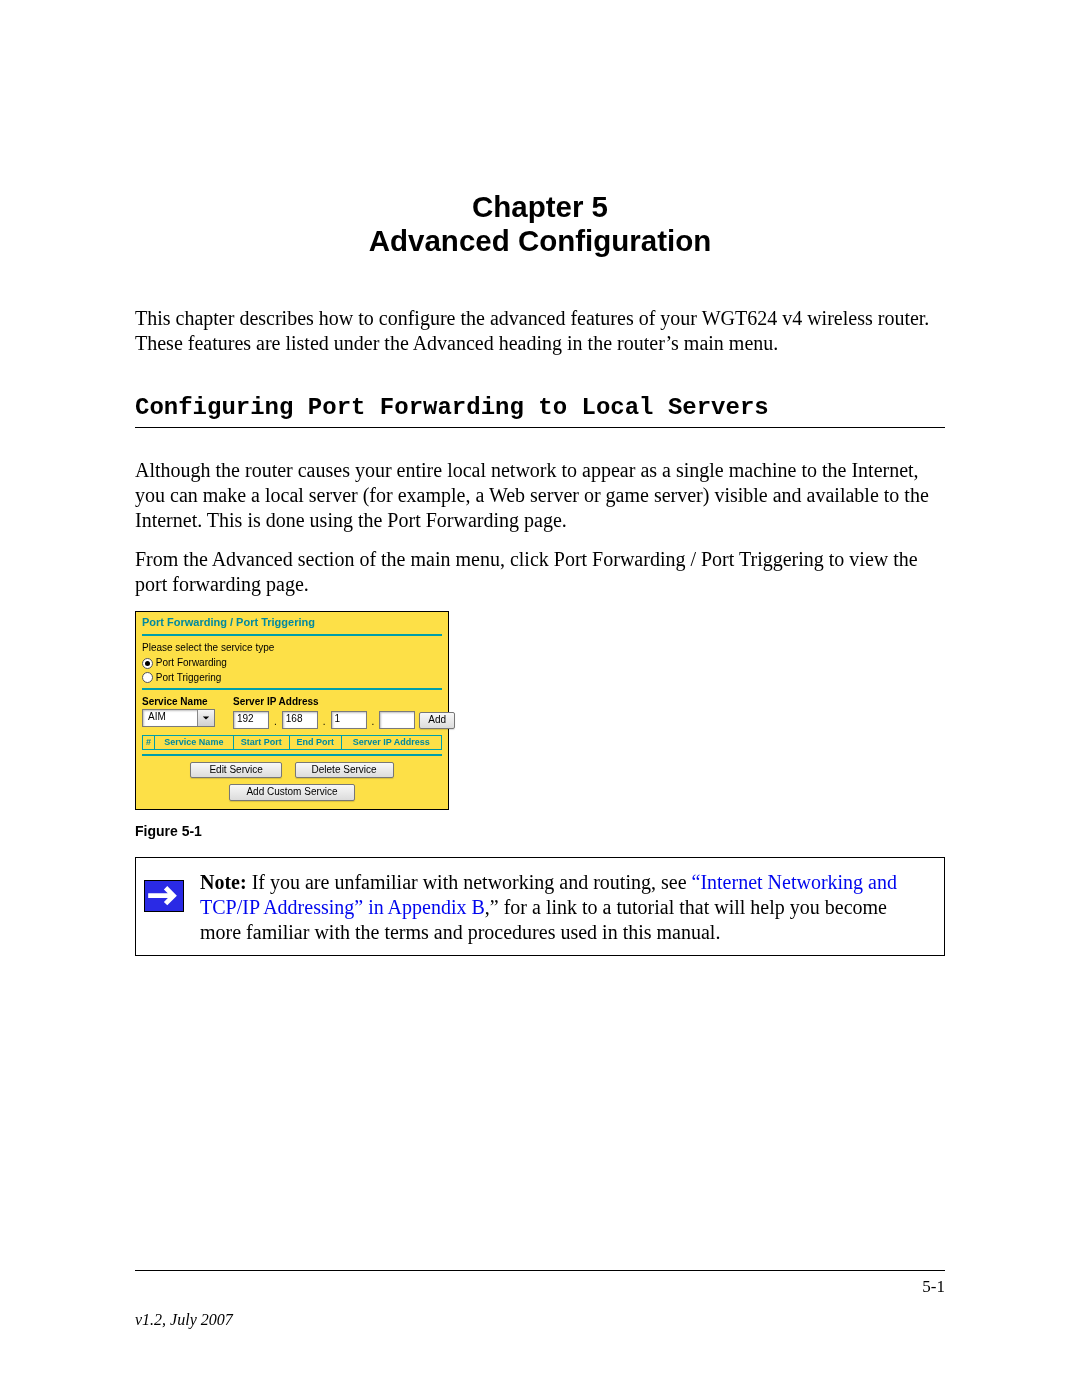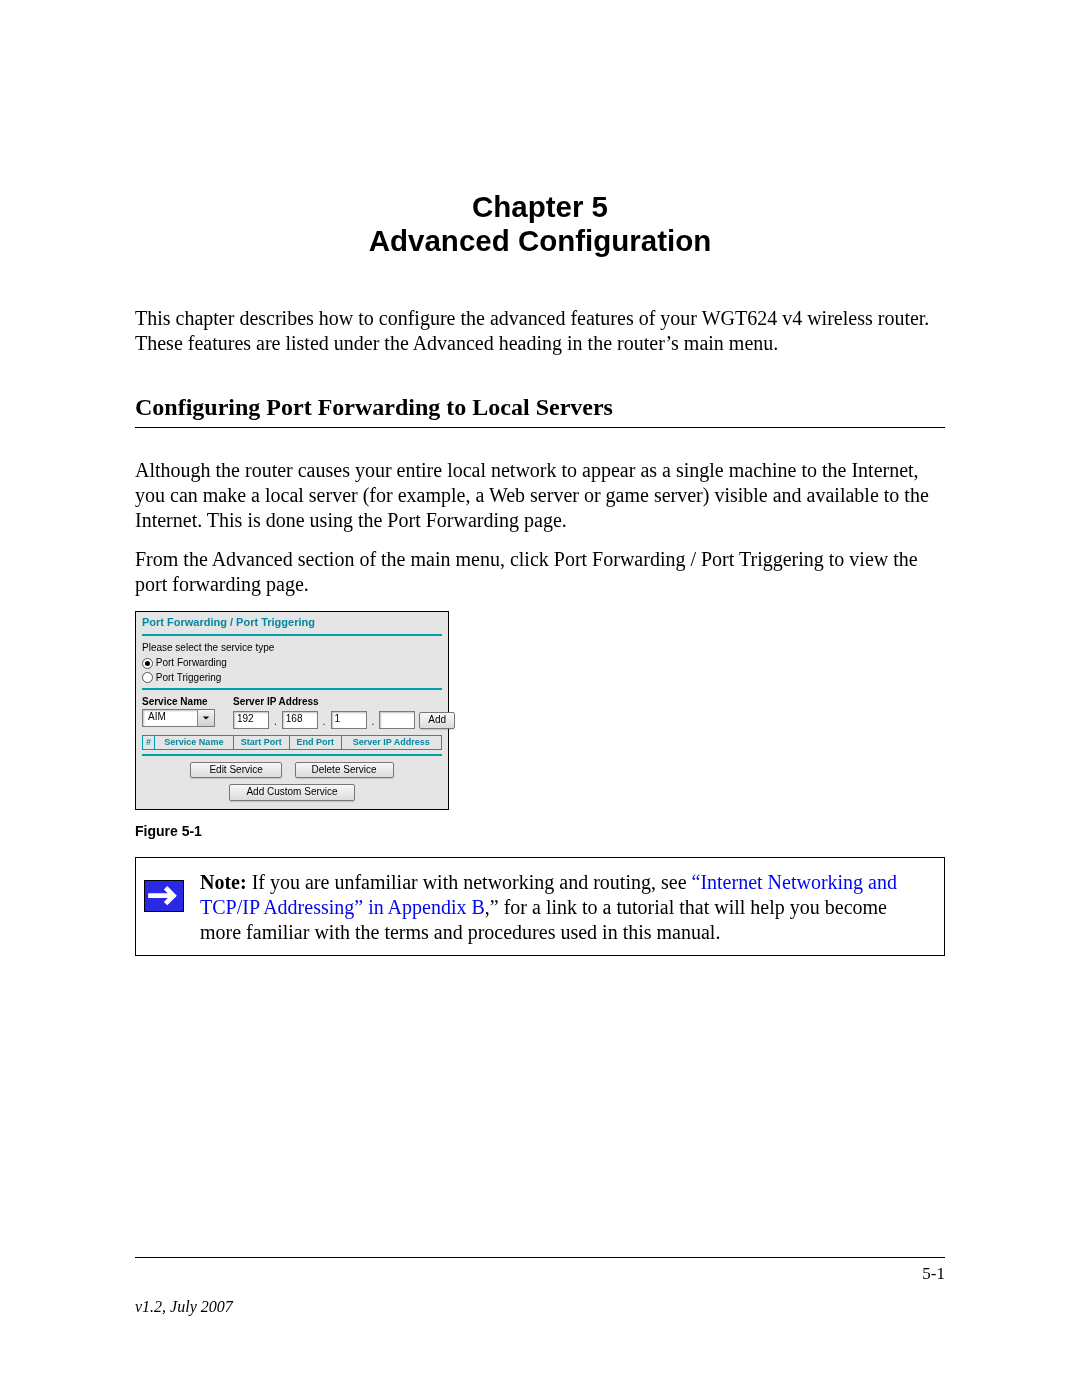--- a/index.html
+++ b/index.html
@@ -25,36 +25,36 @@
     line-height: 1.15;
   }
   .chapter-title { margin-bottom: 48px; }
   .body-text {
     font-size: 20px;
     line-height: 1.25;
     margin: 0 0 14px 0;
     text-align: left;
   }
   .section-h {
-    font-family: Liberation Serif, serif;
+    font-family: Liberation Mono, monospace;
     font-weight: 700;
     font-size: 24px;
     margin: 38px 0 6px 0;
   }
   .h-rule {
     border: none;
     border-top: 1px solid #000;
     margin: 2px 0 30px 0;
   }
 
   
   .router-panel {
     width: 300px;
     border: 1px solid #000;
-    background: #e5e5e5;
+    background: #fde047;
     font-family: Arial, Helvetica, sans-serif;
     font-size: 10px;
     padding: 4px 6px 8px 6px;
     margin-top: 6px;
     line-height: 1.25;
   }
   .teal-rule {
     border: none;
     border-top: 2px solid #009faa;
     margin: 4px 0 6px 0;
@@ -166,21 +166,21 @@
   .note-icon svg { stroke: #fff; fill: none; stroke-width: 3; }
   .note-text {
     font-size: 20px;
     line-height: 1.25;
   }
   .note-link { color: #0006ee; }
 
   .footer {
     position: absolute;
     left: 135px; right: 135px;
-    bottom: 81px;
+    bottom: 68px;
   }
   .footer-rule {
     border: none;
     border-top: 1px solid #000;
     margin: 0 0 6px 0;
   }
   .footer-row {
     display: flex;
     justify-content: flex-end;
     font-size: 17px;

